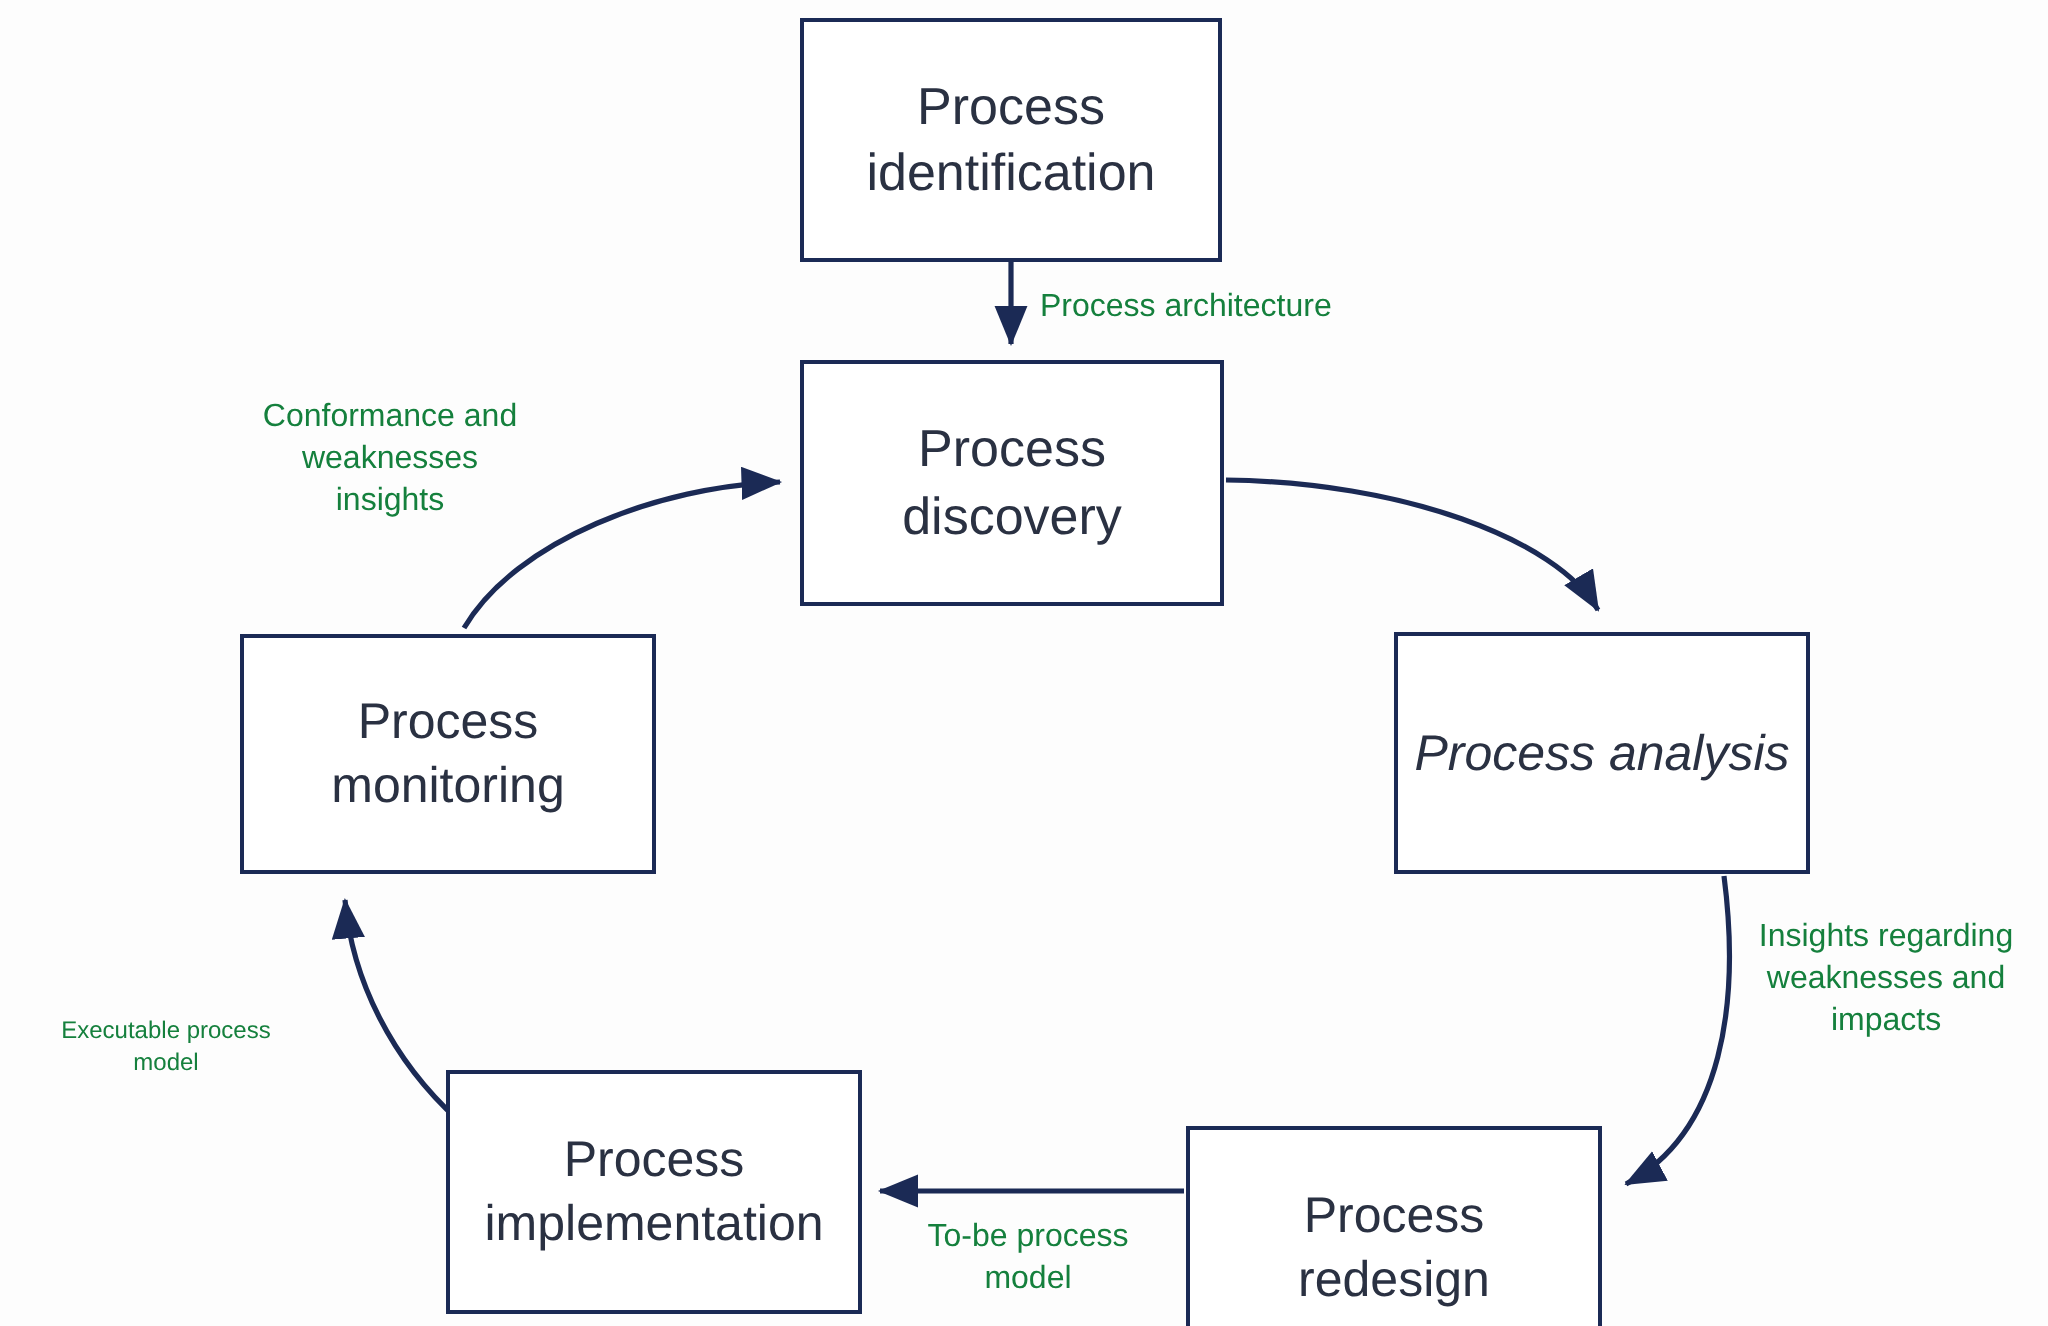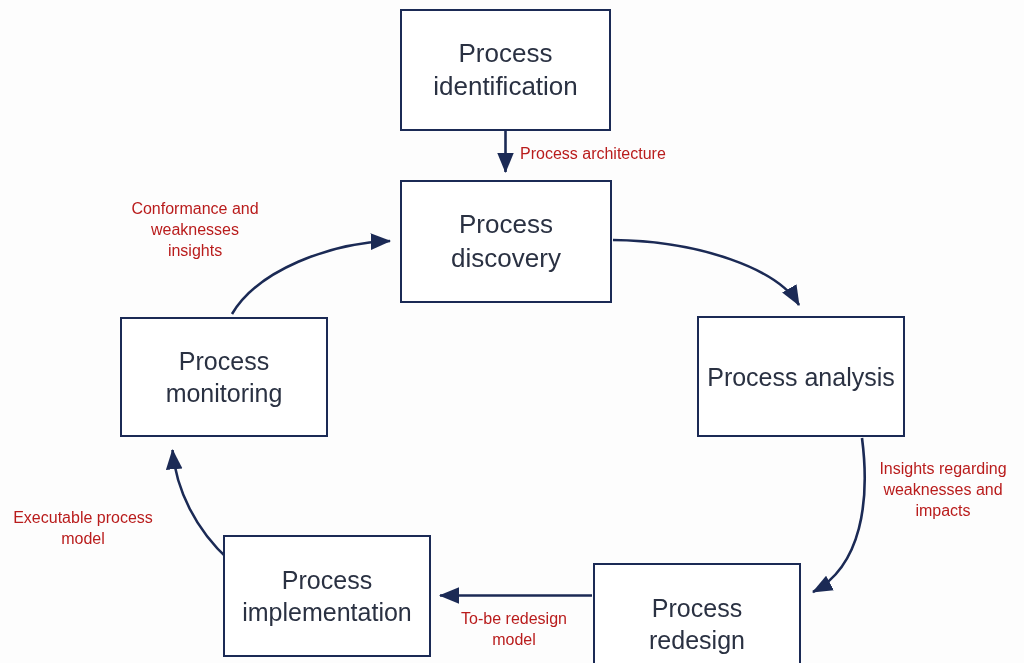--- a/index.html
+++ b/index.html
@@ -40,38 +40,38 @@
     line-height: 1.28;
     white-space: pre-line;
   }
   .node-label {
     display: block;
     padding: 0 8px;
     text-align: center;
   }
   .edge-label {
     position: absolute;
-    color: #b91c1c;
+    color: #15803d;
     text-align: center;
     line-height: 1.3;
     white-space: pre-line;
     background: transparent;
   }
   .n-identification { left: 400px; top: 9px;   width: 211px; height: 122px; font-size: 26px; }
   .n-discovery      { left: 400px; top: 180px; width: 212px; height: 123px; font-size: 26px; }
-  .n-analysis       { left: 697px; top: 316px; width: 208px; height: 121px; font-size: 25px; }
+  .n-analysis       { left: 697px; top: 316px; width: 208px; height: 121px; font-size: 25px; font-style: italic; }
   .n-redesign       { left: 593px; top: 563px; width: 208px; height: 122px; font-size: 25px; }
   .n-implementation { left: 223px; top: 535px; width: 208px; height: 122px; font-size: 25px; }
   .n-monitoring     { left: 120px; top: 317px; width: 208px; height: 120px; font-size: 25px; }
 
   .l-architecture { left: 520px; top: 144px; width: 190px; font-size: 16px; text-align: left; }
   .l-asis         { left: 706px; top: 224px; width: 186px; font-size: 16px; }
   .l-insights     { left: 862px; top: 459px; width: 162px; font-size: 16px; }
   .l-tobe         { left: 440px; top: 609px; width: 148px; font-size: 16px; }
-  .l-executable   { left: 0px;   top: 508px; width: 166px; font-size: 16px; }
+  .l-executable   { left: 0px;   top: 508px; width: 166px; font-size: 12px; }
   .l-conformance  { left: 104px; top: 199px; width: 182px; font-size: 16px; }
 </style>
 </head>
 <body>
 
 <div id="canvas">
 
   <svg id="edges" viewBox="0 0 1024 663" width="1024" height="663">
     <defs>
       <marker id="ah" markerWidth="9" markerHeight="9" refX="7.4" refY="3.2" orient="auto" markerUnits="strokeWidth">
@@ -120,21 +120,21 @@
 monitoring</span>
   </div>
 
   <div class="edge-label l-architecture">Process architecture</div>
 
 
   <div class="edge-label l-insights">Insights regarding
 weaknesses and
 impacts</div>
 
-  <div class="edge-label l-tobe">To-be redesign
+  <div class="edge-label l-tobe">To-be process
 model</div>
 
   <div class="edge-label l-executable">Executable process
 model</div>
 
   <div class="edge-label l-conformance">Conformance and
 weaknesses
 insights</div>
 
 </div>

